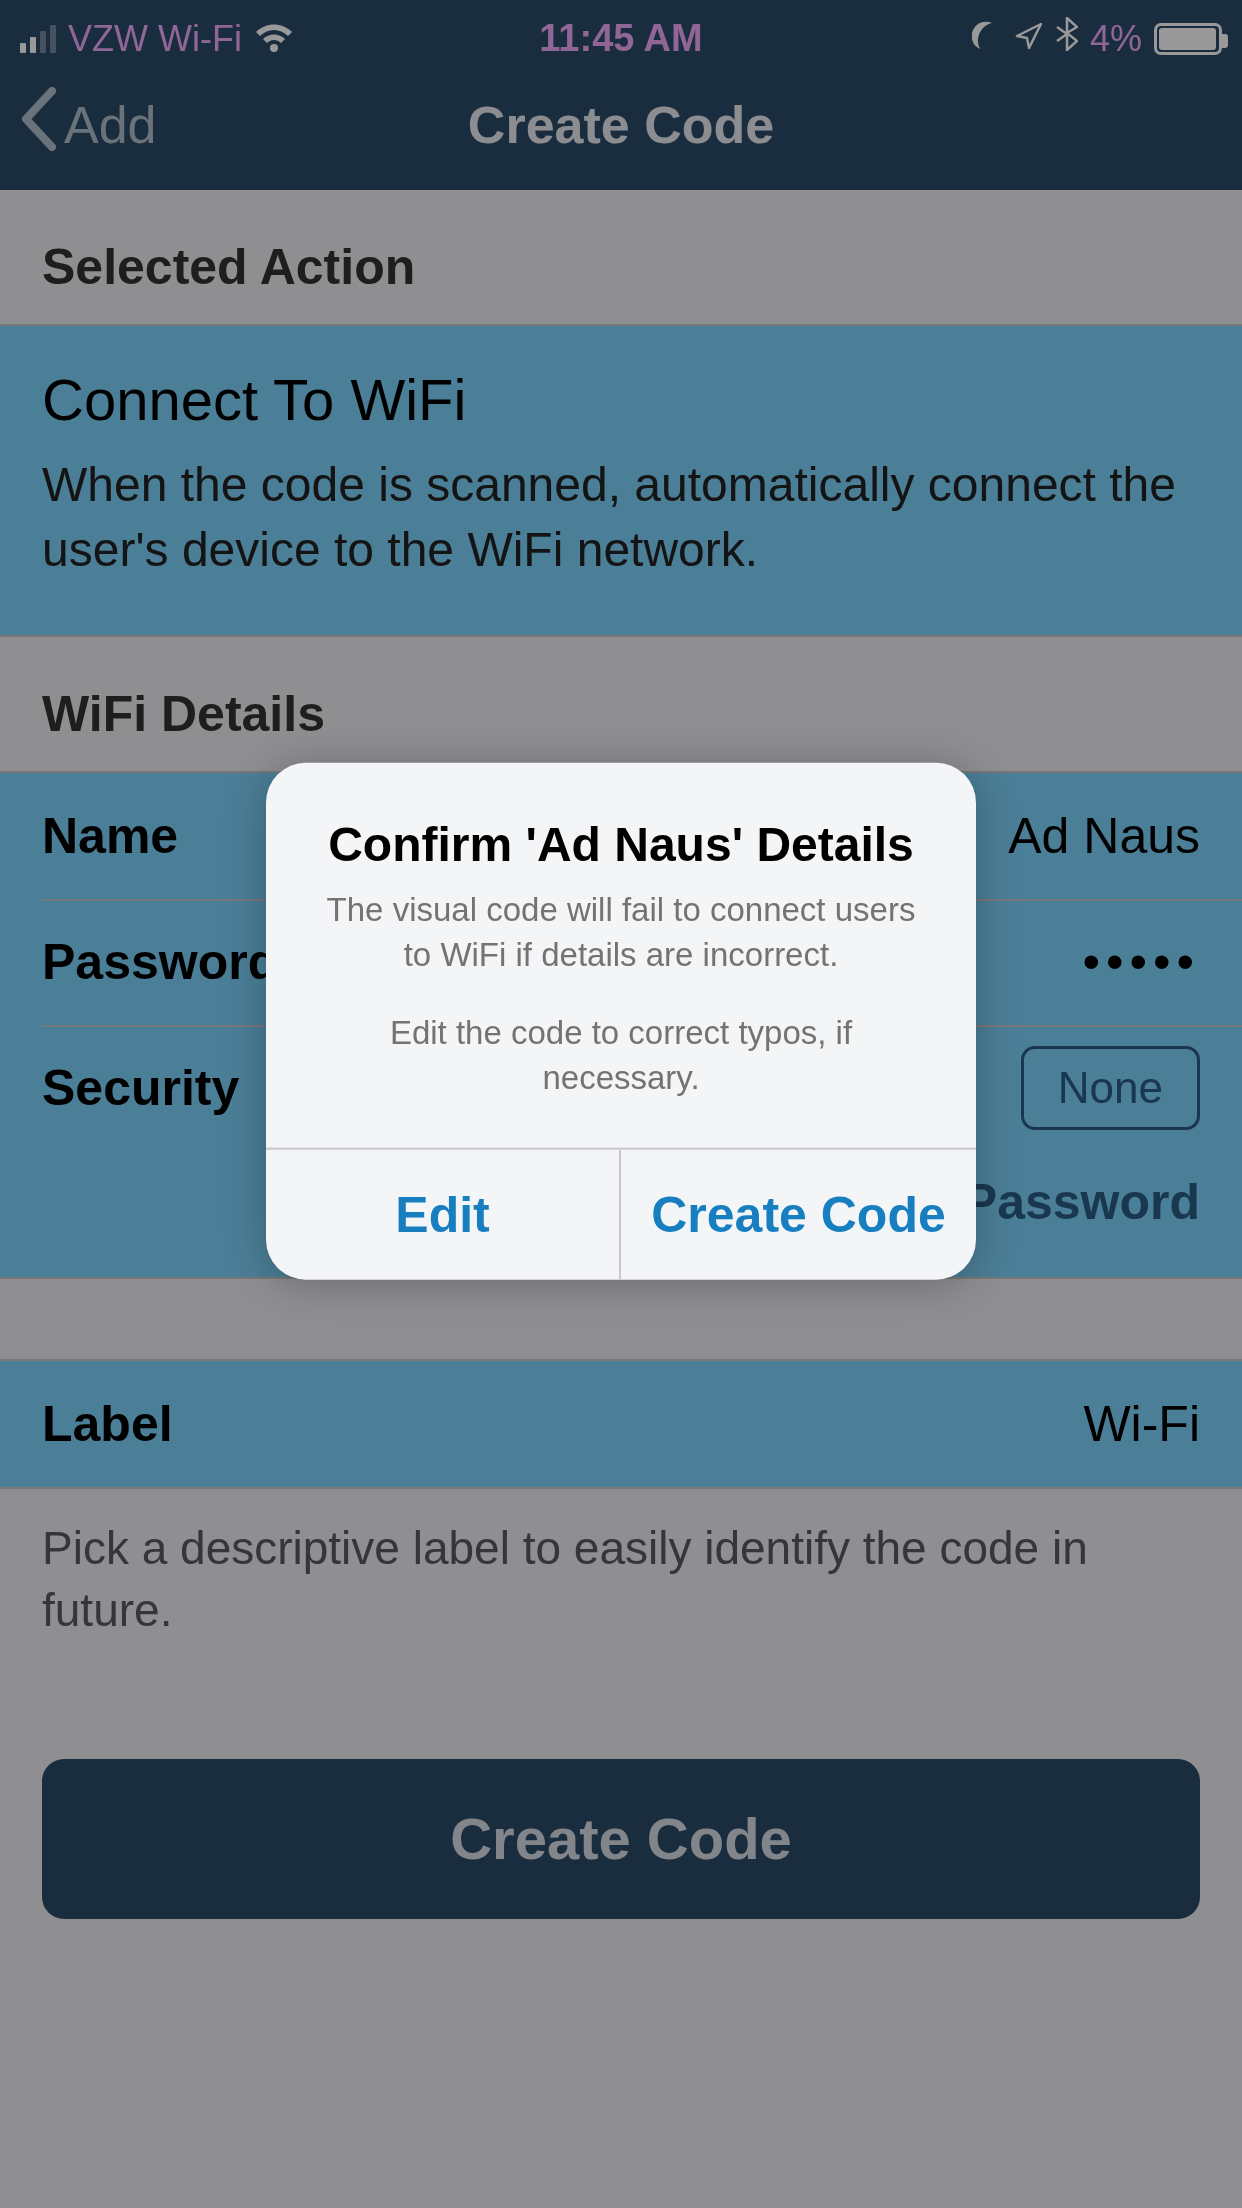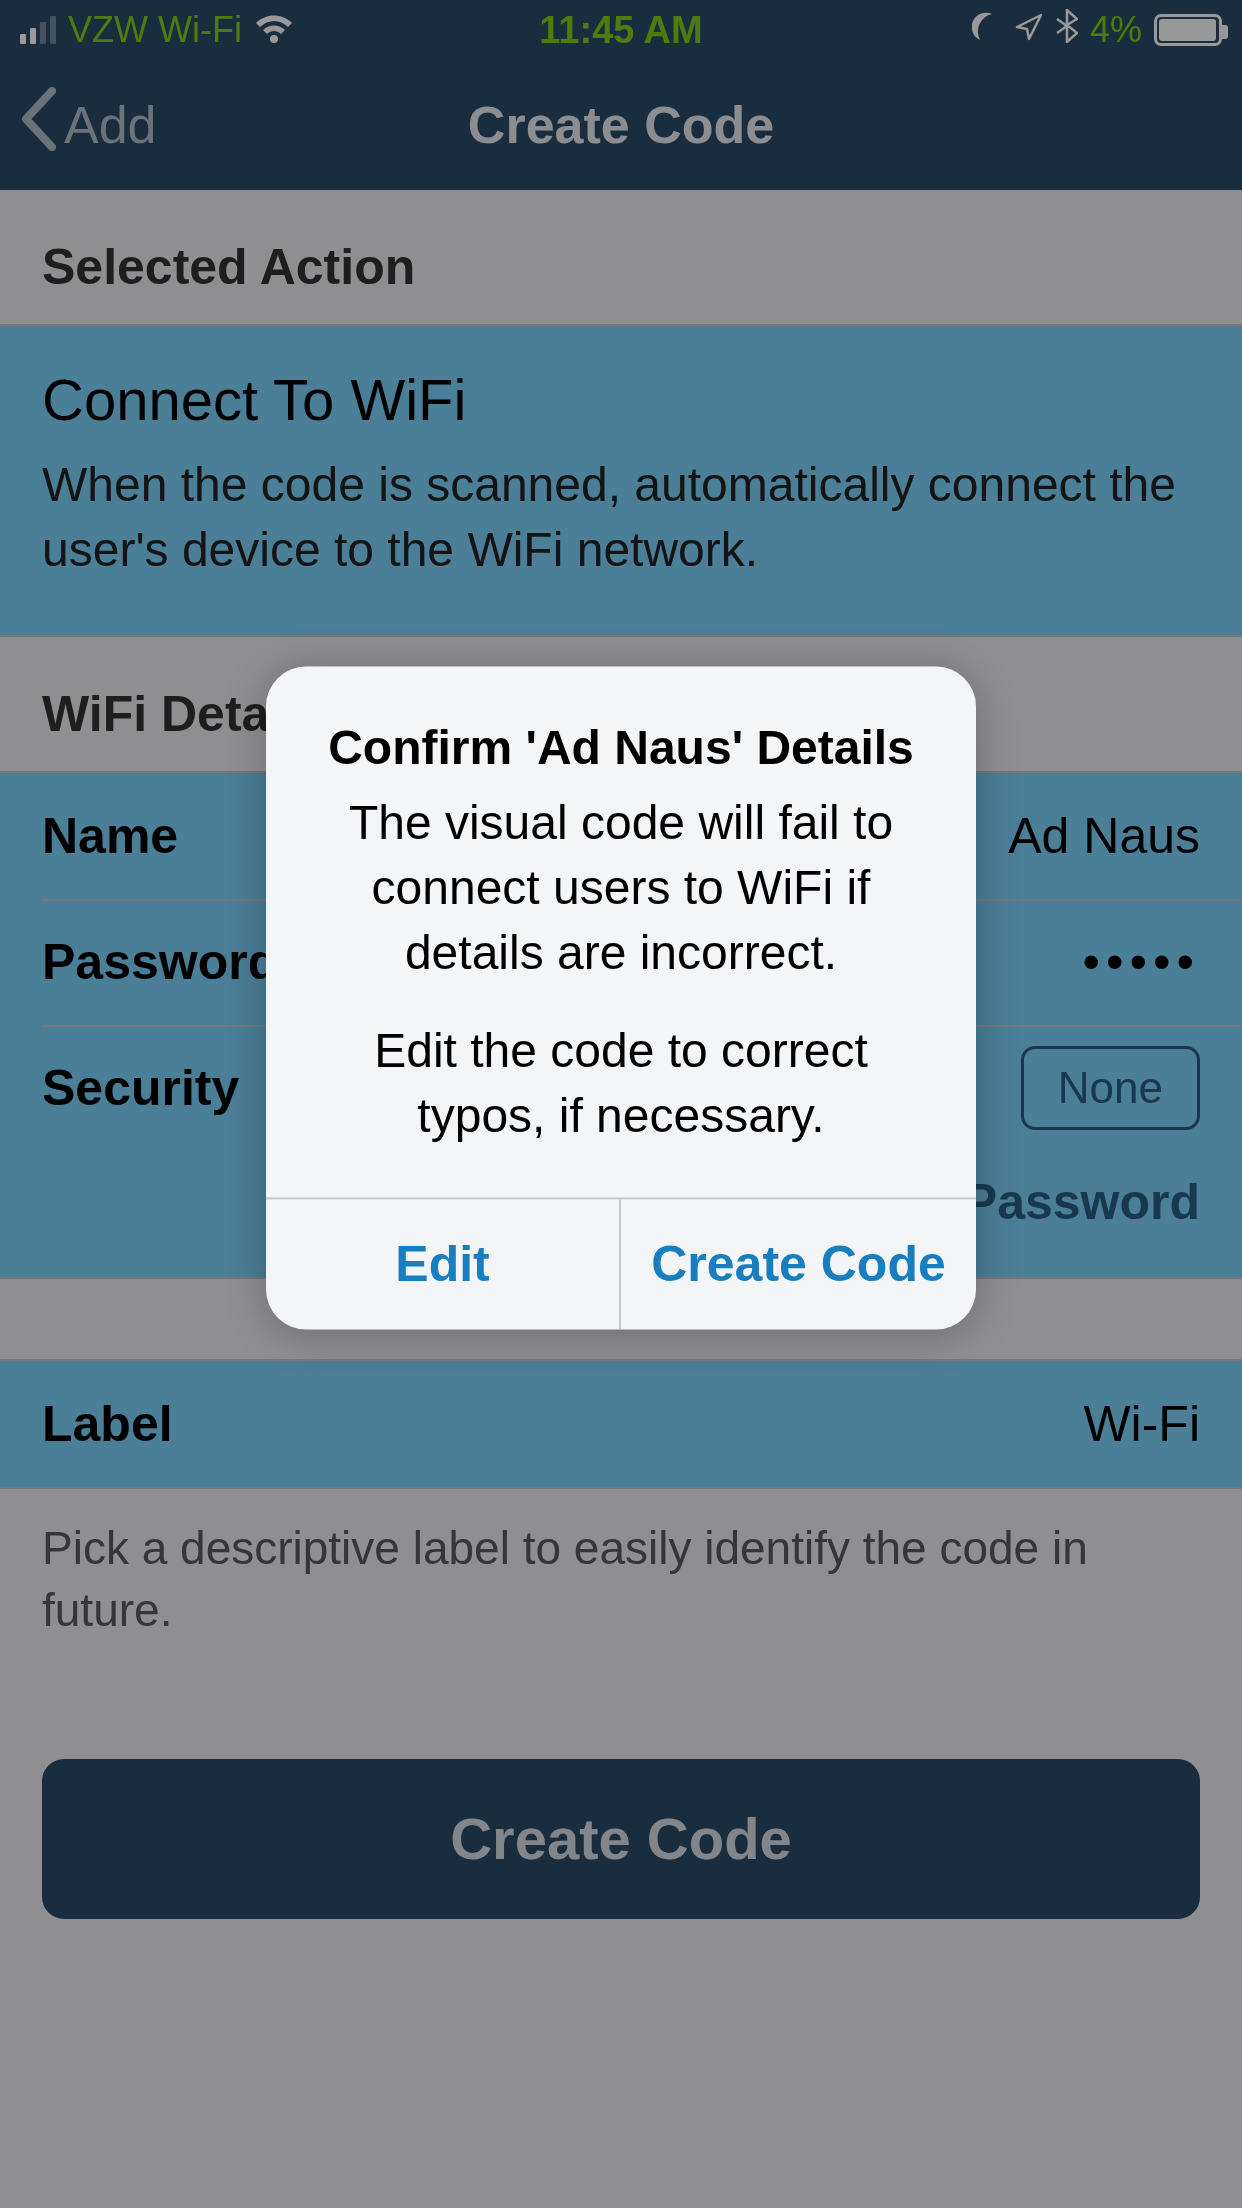--- a/index.html
+++ b/index.html
@@ -9,23 +9,23 @@
       font-family: -apple-system, "Helvetica Neue", Helvetica, Arial, sans-serif;
       overflow: hidden;
       position: relative;
       background: #EFEFF4;
     }
 
     
     .status-bar {
       height: 60px;
       background: #2B4B6A;
-      color: #84cc16;
+      color: #f0abfc;
       display: flex;
-      align-items: center;
+      align-items: flex-end;
       justify-content: space-between;
       padding: 0 20px;
       font-size: 36px;
       font-weight: 400;
     }
     .status-left, .status-right { display: flex; align-items: center; gap: 12px; }
     .sb-time { position: absolute; left: 0; right: 0; text-align: center; font-weight: 700; font-size: 38px; }
     .sb-carrier { font-size: 36px; }
 
     .signal-bars { display: flex; align-items: flex-end; gap: 4px; height: 28px; }
@@ -116,21 +116,21 @@
     }
 
     
     .alert {
       position: absolute; left: 50%; top: 50%; transform: translate(-50%, -66%);
       width: 710px; background: #F4F5F7; border-radius: 40px;
       overflow: hidden;   box-shadow: 0 4px 40px rgba(0,0,0,.25);
     }
     .alert-body { padding: 54px 44px 48px; text-align: center; }
     .alert-title { font-size: 48px; font-weight: 700; margin-bottom: 16px; }
-    .alert-msg { font-size: 48px; line-height: 1.35; color: #000000; }
+    .alert-msg { font-size: 33px; line-height: 1.35; color: #737373; }
     .alert-msg p + p { margin-top: 34px; }
     .alert-actions {
       display: flex; border-top: 2px solid #C8C7CC; height: 132px;
     }
     .alert-actions > div {
       flex: 1 1 50%; display: flex; align-items: center; justify-content: center;
       font-size: 50px; color: #177FC0; font-weight: bold;
     }
     .alert-actions > div:first-child { border-right: 2px solid #C8C7CC; }
     .alert-actions .primary { font-weight: 700; }

